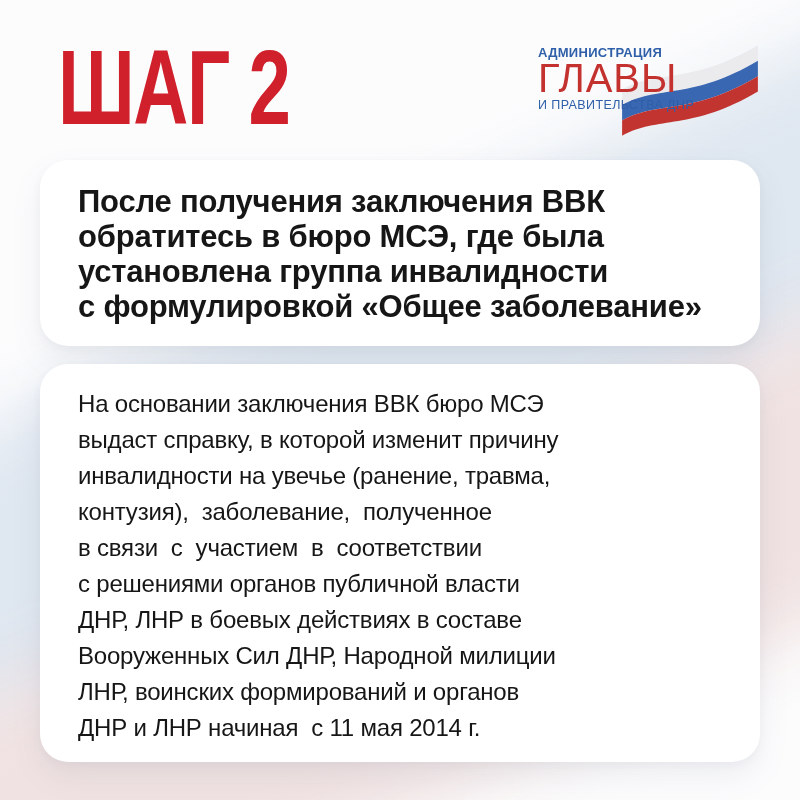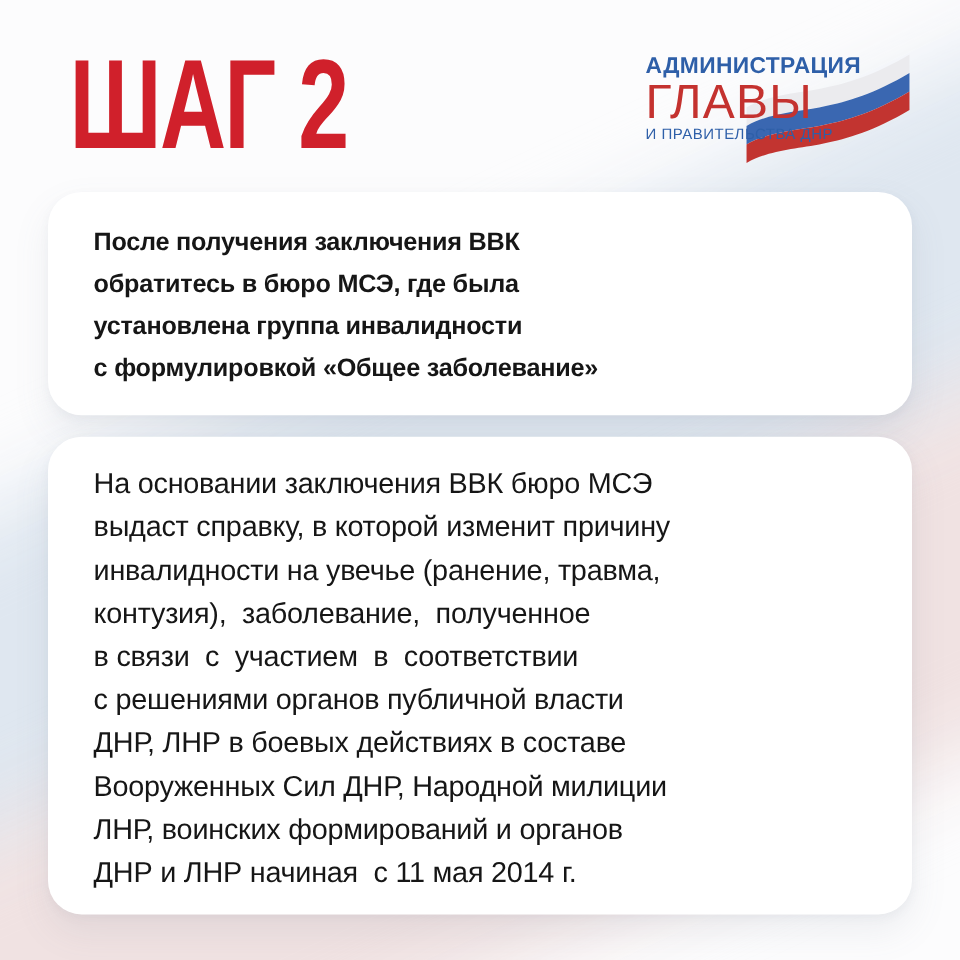--- a/index.html
+++ b/index.html
@@ -38,21 +38,21 @@
     white-space:nowrap;
   }
 
   .logo{
     position:absolute;z-index:2;
     left:538px;top:46px;
     width:224px;height:84px;
   }
   .logo .l1{
     position:relative;z-index:2;
-    font-size:19px;font-weight:700;
+    font-size:13px;font-weight:700;
     letter-spacing:.3px;
     color:#2e5fa8;line-height:1.1;
     white-space:nowrap;
   }
   .logo .l2{
     position:relative;z-index:2;
     font-size:40px;font-weight:400;
     letter-spacing:1px;
     color:#c4322f;line-height:.92;
     white-space:nowrap;
@@ -79,21 +79,21 @@
     box-shadow:0 14px 30px rgba(110,120,140,.10),0 3px 8px rgba(110,120,140,.06);
   }
   .card-1{top:160px;height:186px;padding:24px 38px;}
   .card-2{top:364px;height:398px;padding:22px 38px;}
   .card p{
     margin:0;
     white-space:pre-wrap;
     color:#161616;
     letter-spacing:-0.2px;
   }
-  .card-1 p{font-size:21px;line-height:35px;font-weight:700;}
+  .card-1 p{font-size:31px;line-height:35px;font-weight:700;}
   .card-2 p{font-size:24px;line-height:36px;font-weight:400;}
 </style>
 </head>
 <body>
 
 <div class="page">
 
   <div class="bg-band blue"></div>
   <div class="bg-band pink"></div>
 

